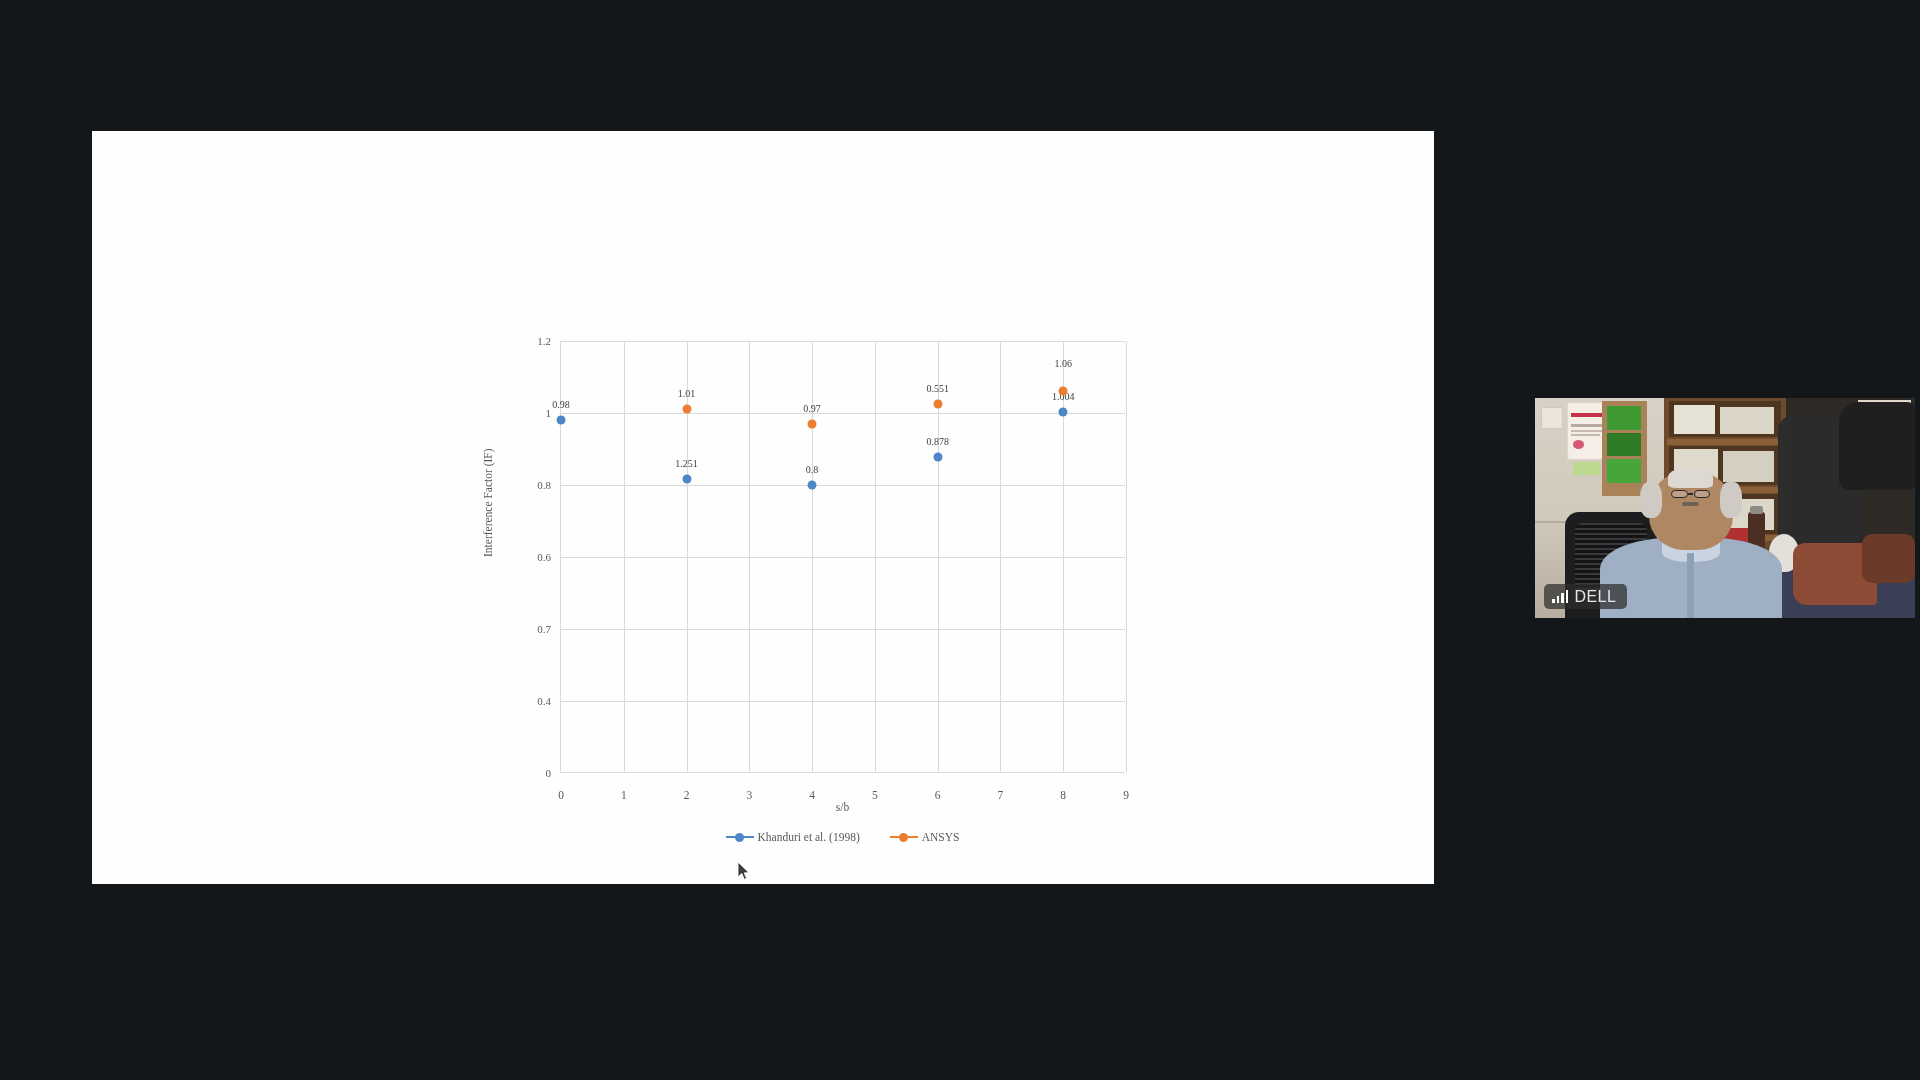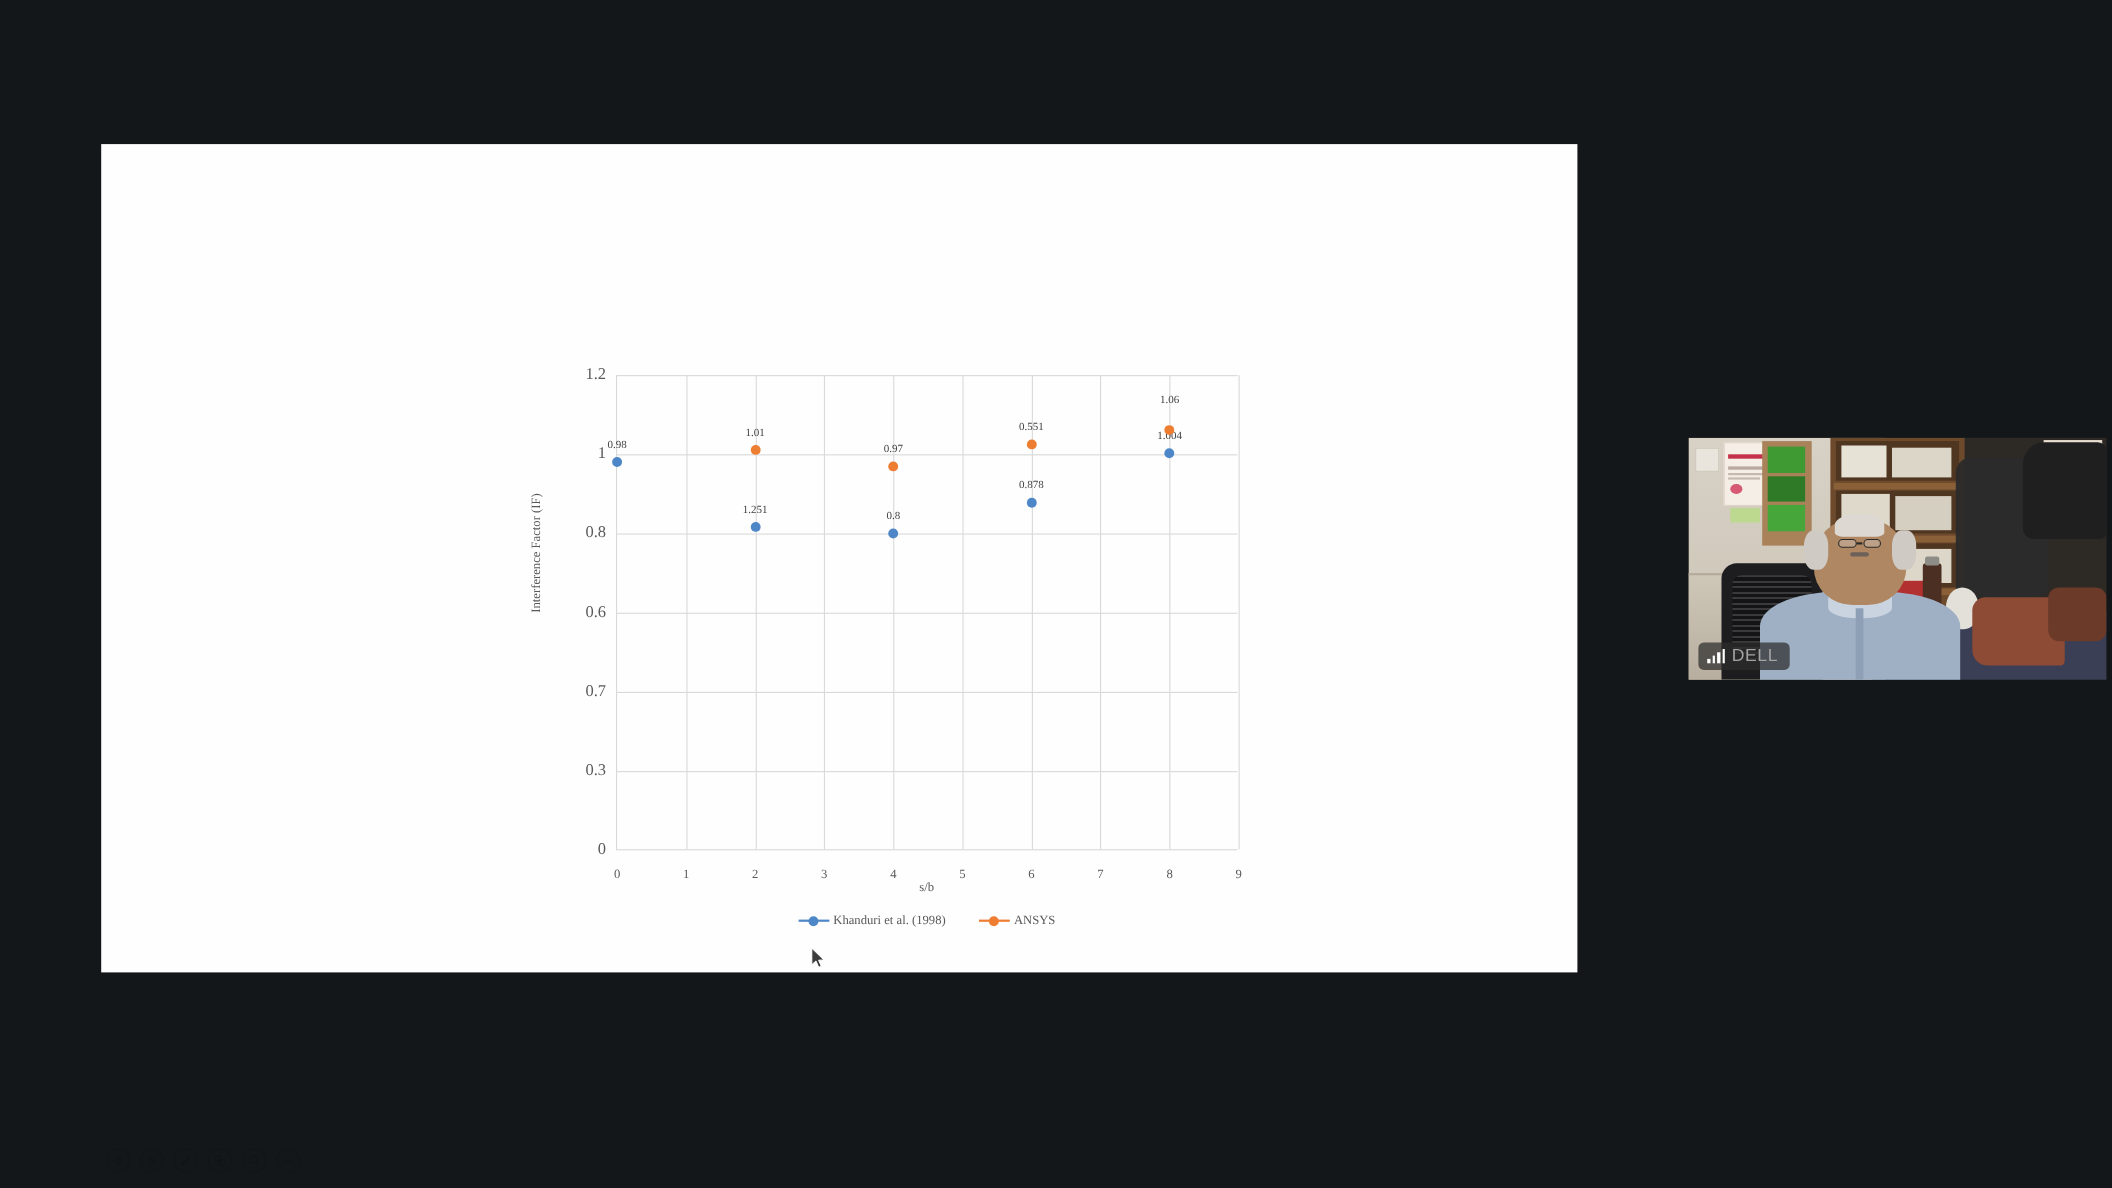--- a/index.html
+++ b/index.html
@@ -43,21 +43,21 @@
     border-bottom: 1px solid #d9d9d9;
   }
   .gl-h, .gl-v { position: absolute; background: #d9d9d9; }
   .gl-h { left: 0; width: 100%; height: 1px; }
   .gl-v { top: 0; width: 1px; height: 100%; }
 
   .ytick {
     position: absolute;
     right: 574px;
     transform: translateY(-50%);
-    font-size: 15px;
+    font-size: 11px;
     color: #595959;
     white-space: nowrap;
     text-align: right;
     font-family: "Liberation Serif", serif;
   }
   .xtick {
     position: absolute;
     top: 448px;
     transform: translateX(-50%);
     font-size: 11.5px;
@@ -211,39 +211,39 @@
     padding: 0 11px 0 8px;
     background: rgba(45,45,45,0.72);
     border-radius: 5px;
   }
   #cam-badge .bars { display: flex; align-items: flex-end; gap: 2px; height: 13px; }
   #cam-badge .bars i { display:block; width:2.6px; background:#fff; }
   #cam-badge .bars i:nth-child(1){ height:4px; }
   #cam-badge .bars i:nth-child(2){ height:7px; }
   #cam-badge .bars i:nth-child(3){ height:10px; }
   #cam-badge .bars i:nth-child(4){ height:13px; }
-  #cam-name { color:#a3a3a3; font-size:16px; letter-spacing:0.5px; }
+  #cam-name { color:#e5e5e5; font-size:16px; letter-spacing:0.5px; }
 
   #cursor { position:absolute; left:738px; top:862px; }
 </style>
 </head>
 <body>
 
 <div id="screen">
 
   <div id="slide">
 
 
     <div id="chart">
 
       <div class="plot" id="plot">
 
       <div class="ytick" style="top: 432px;">0</div>
           <div class="gl-h" style="top: 360px;"></div>
-          <div class="ytick" style="top: 360px;">0.3</div>
+          <div class="ytick" style="top: 360px;">0.4</div>
           <div class="gl-h" style="top: 288px;"></div>
           <div class="ytick" style="top: 288px;">0.7</div>
           <div class="gl-h" style="top: 216px;"></div>
           <div class="ytick" style="top: 216px;">0.6</div>
           <div class="gl-h" style="top: 144px;"></div>
           <div class="ytick" style="top: 144px;">0.8</div>
           <div class="gl-h" style="top: 72px;"></div>
           <div class="ytick" style="top: 72px;">1</div>
           <div class="gl-h" style="top: 0px;"></div>
           <div class="ytick" style="top: 0px;">1.2</div>

